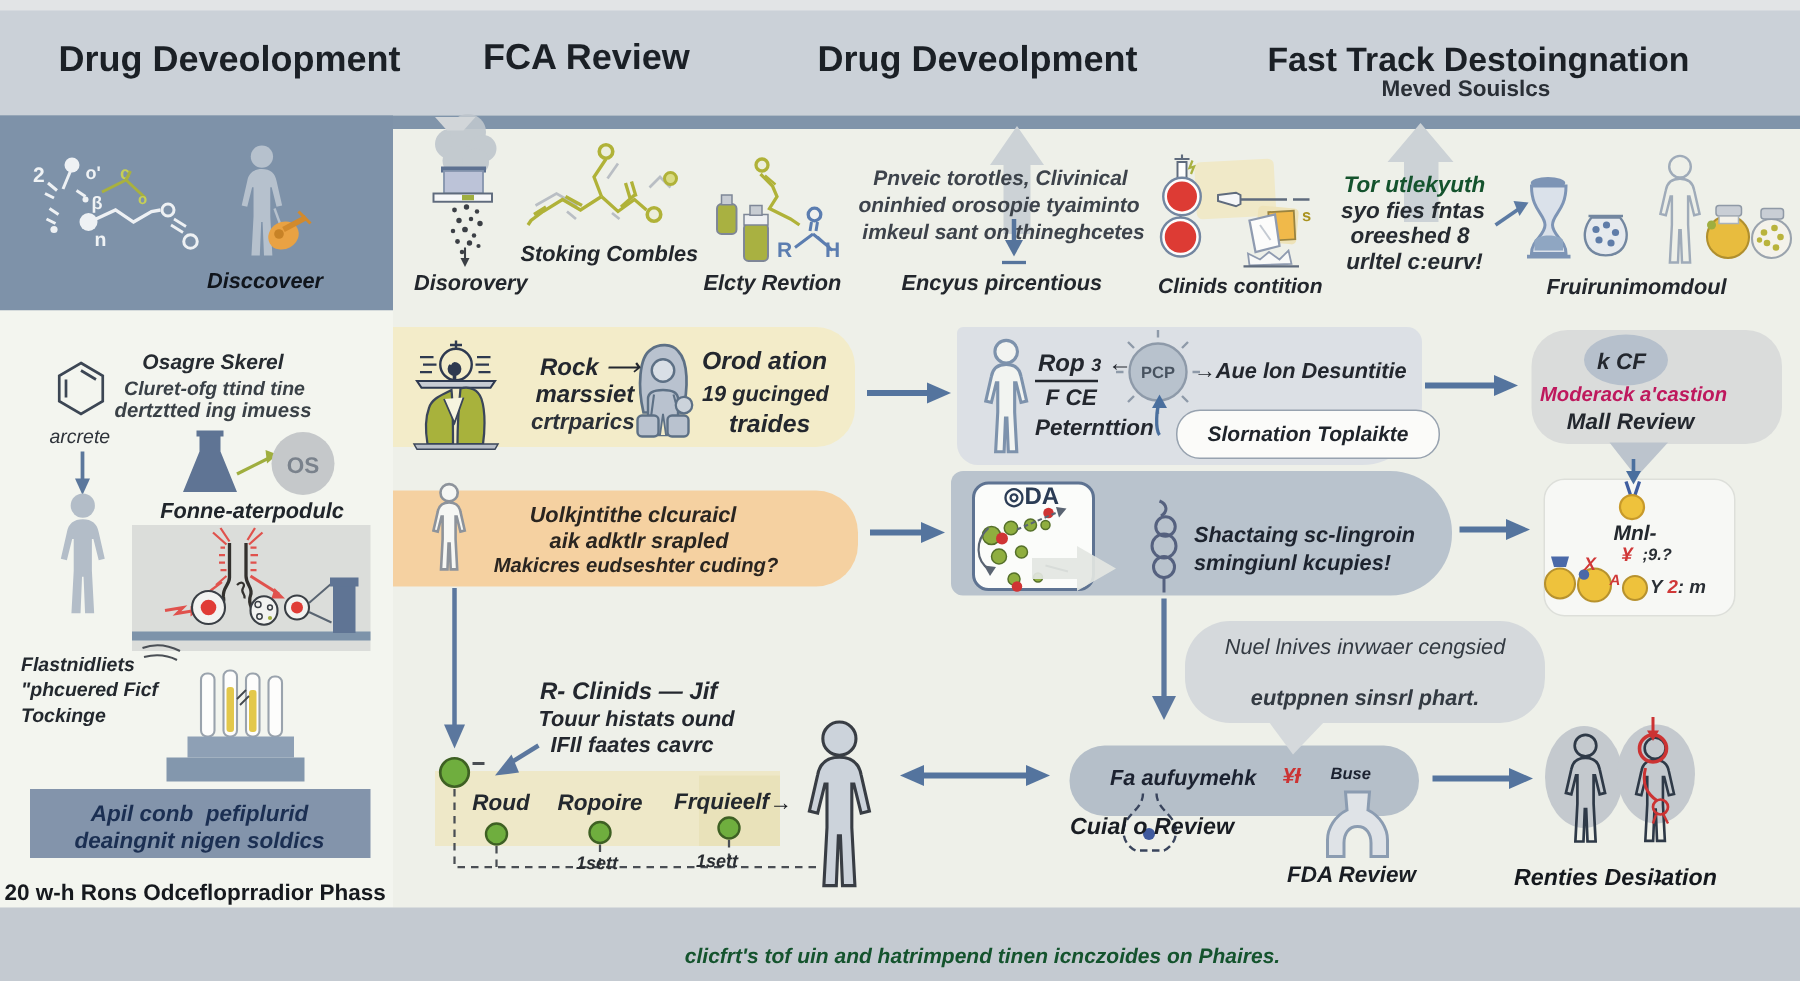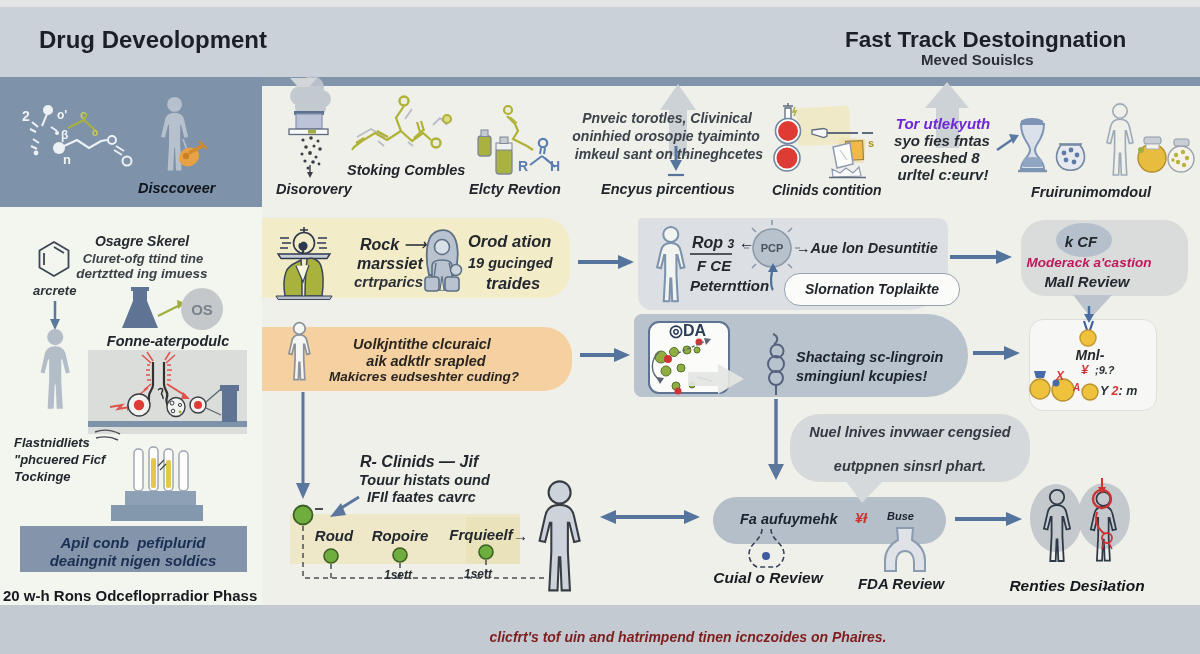--- a/index.html
+++ b/index.html
@@ -385,45 +385,47 @@
     <use href="#person" transform="translate(1086,491) scale(0.87)" fill="none" stroke="#2e3947" stroke-width="2"></use>
     <circle cx="1102" cy="499" r="9" fill="none" stroke="#cc3333" stroke-width="2.4"></circle>
     <path d="M1102,478 L1102,489" stroke="#cc3333" stroke-width="2"></path>
     <polygon points="1098,487 1106,487 1102,494" fill="#cc3333"></polygon>
     <path d="M1097,512 C1094,524 1099,530 1105,534" stroke="#cc3333" stroke-width="2" fill="none"></path>
     <circle cx="1107" cy="538" r="5" fill="none" stroke="#cc3333" stroke-width="1.8"></circle>
     <path d="M1104,543 L1102,549 M1109,543 L1112,549" stroke="#cc3333" stroke-width="1.6"></path>
   </svg>
 
   <div class="lbl" style="left:39px;top:26px;font-size:24px;font-style:normal;color:#1b2026">Drug Deveolopment</div>
+  <div class="lbl" style="left:322px;top:25px;font-size:24px;font-style:normal;color:#1b2026">FCA Review</div>
+  <div class="lbl" style="left:545px;top:26px;font-size:24px;font-style:normal;color:#1b2026">Drug Deveolpment</div>
   <div class="lbl" style="left:845px;top:27px;font-size:22.5px;font-style:normal;color:#1b2026">Fast Track Destoingnation</div>
   <div class="lbl" style="left:921px;top:51px;font-size:15px;font-style:normal;color:#2a2f36">Meved Souislcs</div>
 
   <div class="lbl" style="left:138px;top:180px;font-size:14.5px;color:#10151c">Disccoveer</div>
   <div class="lbl ctr" style="left:142px;top:233px;font-size:14px;color:#262b31">Osagre Skerel</div>
   <div class="lbl ctr" style="left:143px;top:251px;font-size:13px;font-weight:600;color:#3a4147">Cluret-ofg ttind tine</div>
   <div class="lbl ctr" style="left:142px;top:266px;font-size:13.5px;font-weight:600;color:#3a4147">dertztted ing imuess</div>
-  <div class="lbl" style="left:33px;top:283px;font-size:13px;font-weight:700;color:#2e333a">arcrete</div>
+  <div class="lbl" style="left:33px;top:283px;font-size:13px;font-weight:400;color:#2e333a">arcrete</div>
   <div class="lbl ctr" style="left:168px;top:333px;font-size:14.5px;color:#20252b">Fonne-aterpodulc</div>
   <div class="lbl" style="left:14px;top:435px;font-size:13px;color:#23282e">Flastnidliets</div>
   <div class="lbl" style="left:14px;top:452px;font-size:13px;color:#23282e">"phcuered Ficf</div>
   <div class="lbl" style="left:14px;top:469px;font-size:13px;color:#23282e">Tockinge</div>
   <div class="lbl ctr" style="left:133px;top:534px;font-size:15px;color:#1b2f52">Apil conb&nbsp; pefiplurid</div>
   <div class="lbl ctr" style="left:133px;top:552px;font-size:15px;color:#1b2f52">deaingnit nigen soldics</div>
   <div class="lbl" style="left:3px;top:587px;font-size:15px;font-style:normal;color:#16191e">20 w-h Rons Odcefloprradior Phass</div>
 
   <div class="lbl" style="left:276px;top:181px;font-size:14.5px;color:#22262c">Disorovery</div>
   <div class="lbl" style="left:347px;top:162px;font-size:14.5px;color:#22262c">Stoking Combles</div>
   <div class="lbl" style="left:469px;top:181px;font-size:14.5px;color:#22262c">Elcty Revtion</div>
   <div class="lbl ctr" style="left:667px;top:110px;font-size:14px;font-weight:600;color:#3d434b">Pnveic torotles, Clivinical</div>
   <div class="lbl ctr" style="left:666px;top:128px;font-size:14px;font-weight:600;color:#3d434b">oninhied orosopie tyaiminto</div>
   <div class="lbl ctr" style="left:669px;top:146px;font-size:14px;font-weight:600;color:#3d434b">imkeul sant on thineghcetes</div>
   <div class="lbl" style="left:601px;top:181px;font-size:14.5px;color:#22262c">Encyus pircentious</div>
   <div class="lbl" style="left:772px;top:182px;font-size:14px;color:#22262c">Clinids contition</div>
-  <div class="lbl ctr" style="left:943px;top:115px;font-size:15px;color:#6d28d9">Tor utlekyuth</div>
+  <div class="lbl ctr" style="left:943px;top:115px;font-size:15px;color:#14532d">Tor utlekyuth</div>
   <div class="lbl ctr" style="left:942px;top:132px;font-size:15px;color:#262b31">syo fies fntas</div>
   <div class="lbl ctr" style="left:940px;top:149px;font-size:15px;color:#262b31">oreeshed 8</div>
   <div class="lbl ctr" style="left:943px;top:166px;font-size:15px;color:#262b31">urltel c:eurv!</div>
   <div class="lbl" style="left:1031px;top:184px;font-size:14.5px;color:#22262c">Fruirunimomdoul</div>
 
   <div class="lbl" style="left:360px;top:235px;font-size:16px;color:#23272e">Rock <span style="font-weight:normal">⟶</span></div>
   <div class="lbl" style="left:357px;top:255px;font-size:16px;color:#23272e">marssiet</div>
   <div class="lbl" style="left:354px;top:273px;font-size:15px;font-weight:600;color:#2c3138">crtrparics</div>
   <div class="lbl" style="left:468px;top:232px;font-size:16.5px;color:#23272e">Orod ation</div>
   <div class="lbl" style="left:468px;top:255px;font-size:14.5px;color:#23272e">19 gucinged</div>
@@ -443,33 +445,33 @@
   <div class="lbl" style="left:796px;top:349px;font-size:14.5px;color:#1d232e">Shactaing sc-lingroin</div>
   <div class="lbl" style="left:796px;top:368px;font-size:14.5px;color:#1d232e">smingiunl kcupies!</div>
   <div class="lbl" style="left:669px;top:321px;font-size:16px;font-style:normal;font-weight:600;color:#2b3c55">◎DA</div>
   <div class="lbl ctr" style="left:1090px;top:347px;font-size:14px;color:#23282e">Mnl-</div>
   <div class="lbl" style="left:1081px;top:362px;font-size:13px;color:#d03838">¥</div>
   <div class="lbl" style="left:1095px;top:364px;font-size:11px;color:#2a2f35">;9.?</div>
   <div class="lbl" style="left:1056px;top:369px;font-size:12px;color:#d03838">X</div>
   <div class="lbl" style="left:1073px;top:382px;font-size:10px;color:#d03838">A</div>
   <div class="lbl" style="left:1100px;top:384px;font-size:12.5px;color:#2a2f35">Y <span style="color:#d03838">2</span>: m</div>
 
-  <div class="lbl ctr" style="left:910px;top:424px;font-size:14.5px;font-weight:700;color:#333a42">Nuel lnives invwaer cengsied</div>
+  <div class="lbl ctr" style="left:910px;top:424px;font-size:14.5px;font-weight:400;color:#333a42">Nuel lnives invwaer cengsied</div>
   <div class="lbl ctr" style="left:910px;top:458px;font-size:14.5px;font-weight:600;color:#333a42">eutppnen sinsrl phart.</div>
 
   <div class="lbl" style="left:360px;top:453px;font-size:16px;color:#23272e">R- Clinids — Jif</div>
   <div class="lbl" style="left:359px;top:472px;font-size:14.5px;color:#23272e">Touur histats ound</div>
   <div class="lbl" style="left:367px;top:489px;font-size:14.5px;color:#23272e">IFIl faates cavrc</div>
   <div class="lbl ctr" style="left:334px;top:527px;font-size:15px;color:#23282e">Roud</div>
   <div class="lbl ctr" style="left:400px;top:527px;font-size:15px;color:#23282e">Ropoire</div>
   <div class="lbl ctr" style="left:481px;top:526px;font-size:15px;color:#23282e">Frquieelf</div>
   <div class="lbl" style="left:513px;top:527px;font-size:15px;font-style:normal;color:#16191e">→</div>
   <div class="lbl" style="left:384px;top:568px;font-size:12px;font-weight:600;color:#2a2e33">1sett</div>
   <div class="lbl" style="left:464px;top:567px;font-size:12px;font-weight:600;color:#2a2e33">1sett</div>
   <div class="lbl" style="left:740px;top:511px;font-size:14.5px;color:#1c2230">Fa aufuymehk</div>
   <div class="lbl" style="left:855px;top:510px;font-size:14.5px;color:#cc3333">¥Ɨ</div>
   <div class="lbl" style="left:887px;top:510px;font-size:11px;color:#1c2230">Buse</div>
-  <div class="lbl ctr" style="left:768px;top:569px;font-size:15.5px;color:#191d23">Cuial o Review</div>
+  <div class="lbl ctr" style="left:768px;top:543px;font-size:15.5px;color:#191d23">Cuial o Review</div>
   <div class="lbl ctr" style="left:901px;top:575px;font-size:15px;color:#191d23">FDA Review</div>
   <div class="lbl ctr" style="left:1077px;top:577px;font-size:15.5px;color:#14181d">Renties Desiʇation</div>
 
-  <div class="lbl ctr" style="left:688px;top:629px;font-size:14px;color:#7f1d1d">clicfrt's tof uin and hatrimpend tinen icnczoides on Phaires.</div>
+  <div class="lbl ctr" style="left:655px;top:629px;font-size:14px;color:#14532d">clicfrt's tof uin and hatrimpend tinen icnczoides on Phaires.</div>
 </div>
 
 </body></html>

